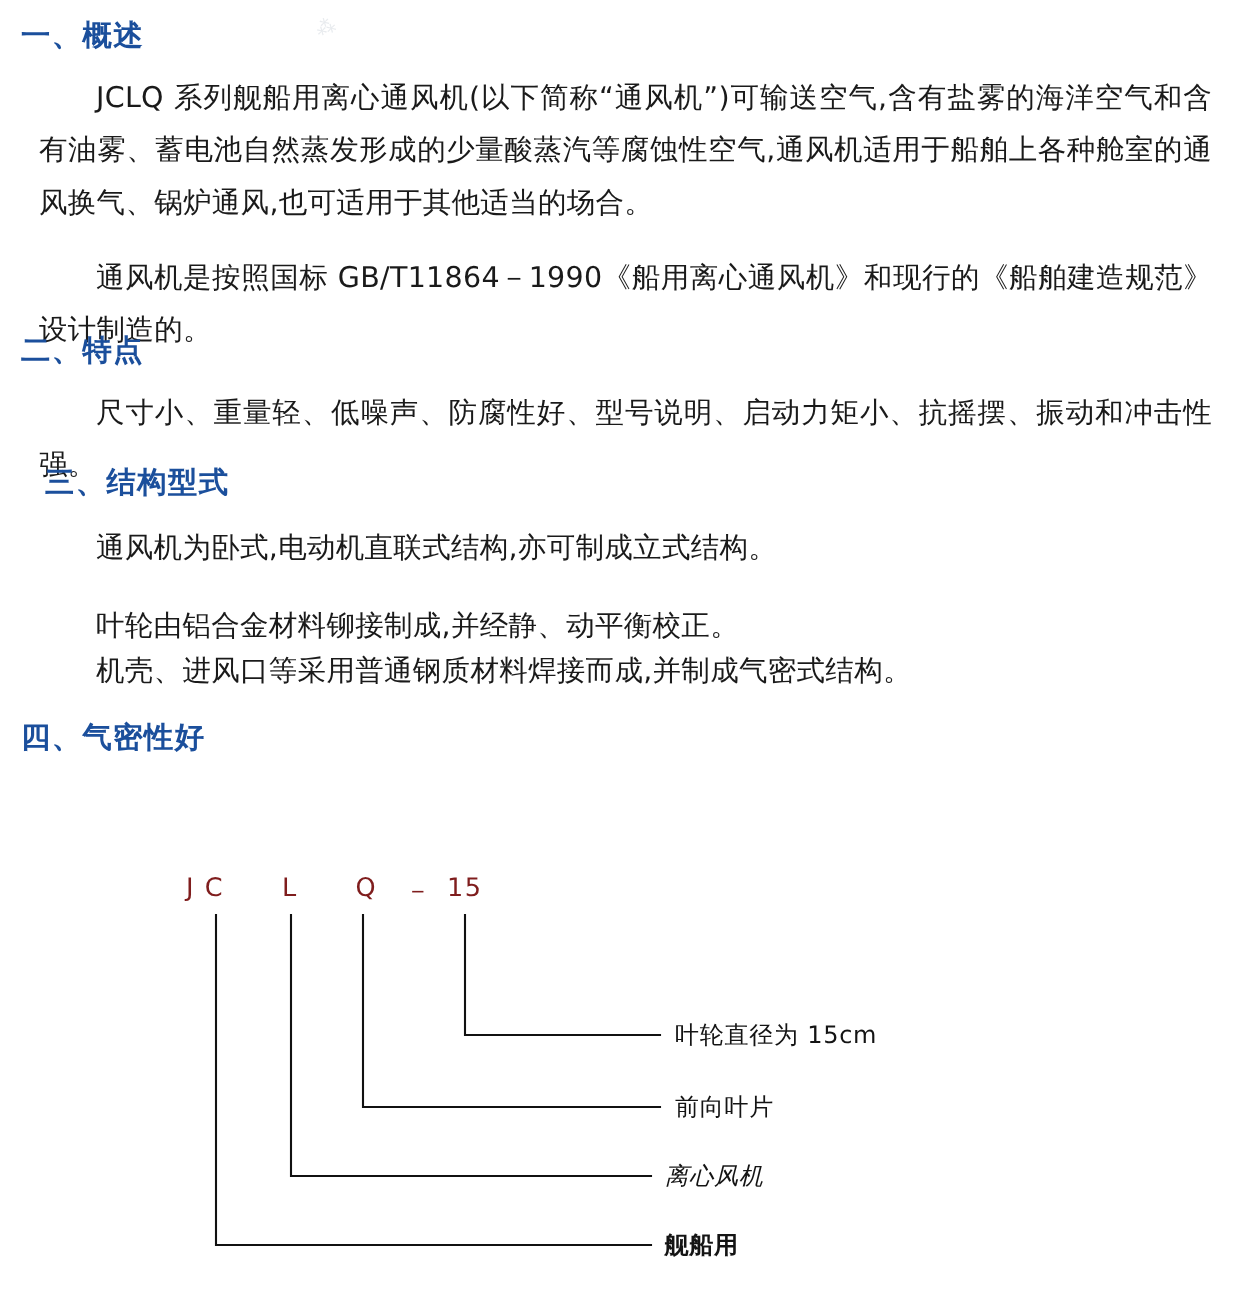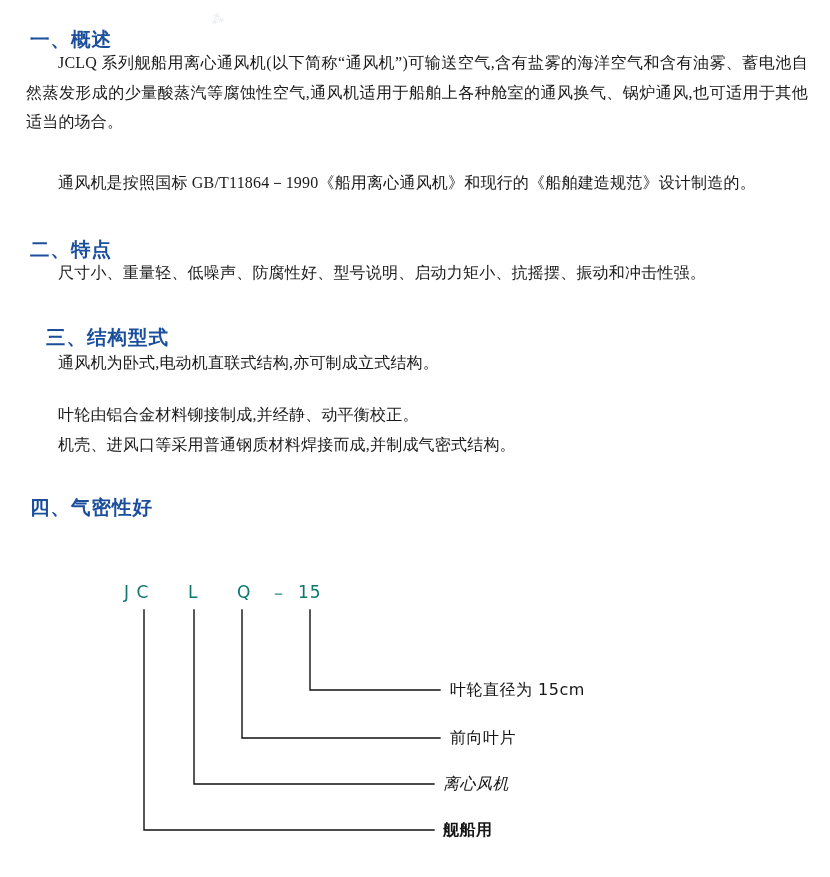--- a/index.html
+++ b/index.html
@@ -19,32 +19,31 @@
     position: relative;
     width: 830px;
     height: 877px;
     padding: 0;
   }
   .section-heading {
     color: #1b4f9c;
     font-weight: bold;
     font-size: 19.5px;
     letter-spacing: 1px;
-    margin: 16px;
+    margin: 0;
     padding: 0 0 0 14px;
     line-height: 1.2;
   }
   .para {
-    font-size: 16px;
+    font-size: 19px;
     line-height: 1.85;
     margin: 0;
     padding: 0 22px 0 26px;
     text-align: justify;
     letter-spacing: 0.2px;
-    font-family: Liberation Serif, serif;
   }
   .para.indent {
     text-indent: 2em;
   }
   .blk {
     position: absolute;
     left: 0;
     right: 0;
   }
   
@@ -71,21 +70,21 @@
     width: 830px;
     height: 300px;
   }
   .diagram svg {
     display: block;
   }
   .code-char {
     position: absolute;
     font-size: 17px;
     font-family: "DejaVu Sans", "Liberation Sans", sans-serif;
-    color: #0f766e;
+    color: #7f1d1d;
     letter-spacing: 1px;
   }
   .leader-label {
     position: absolute;
     font-size: 16px;
     color: #141414;
     letter-spacing: 0.5px;
     white-space: nowrap;
   }
 </style>

